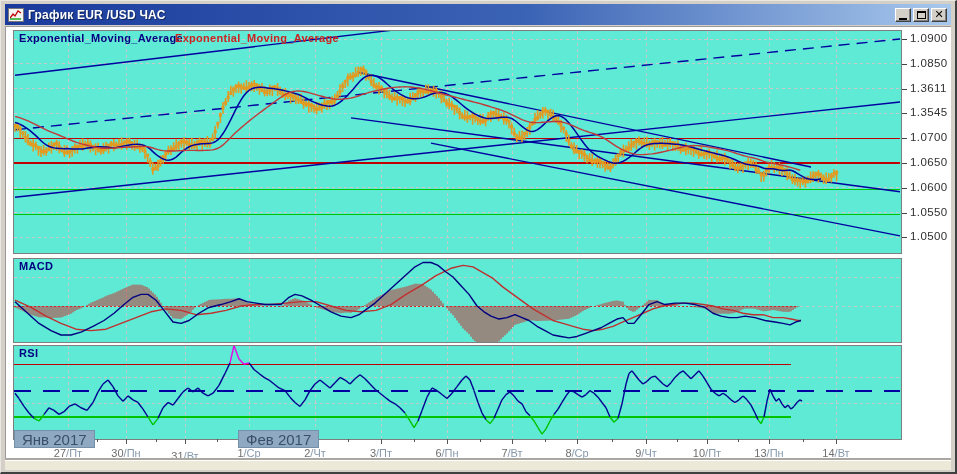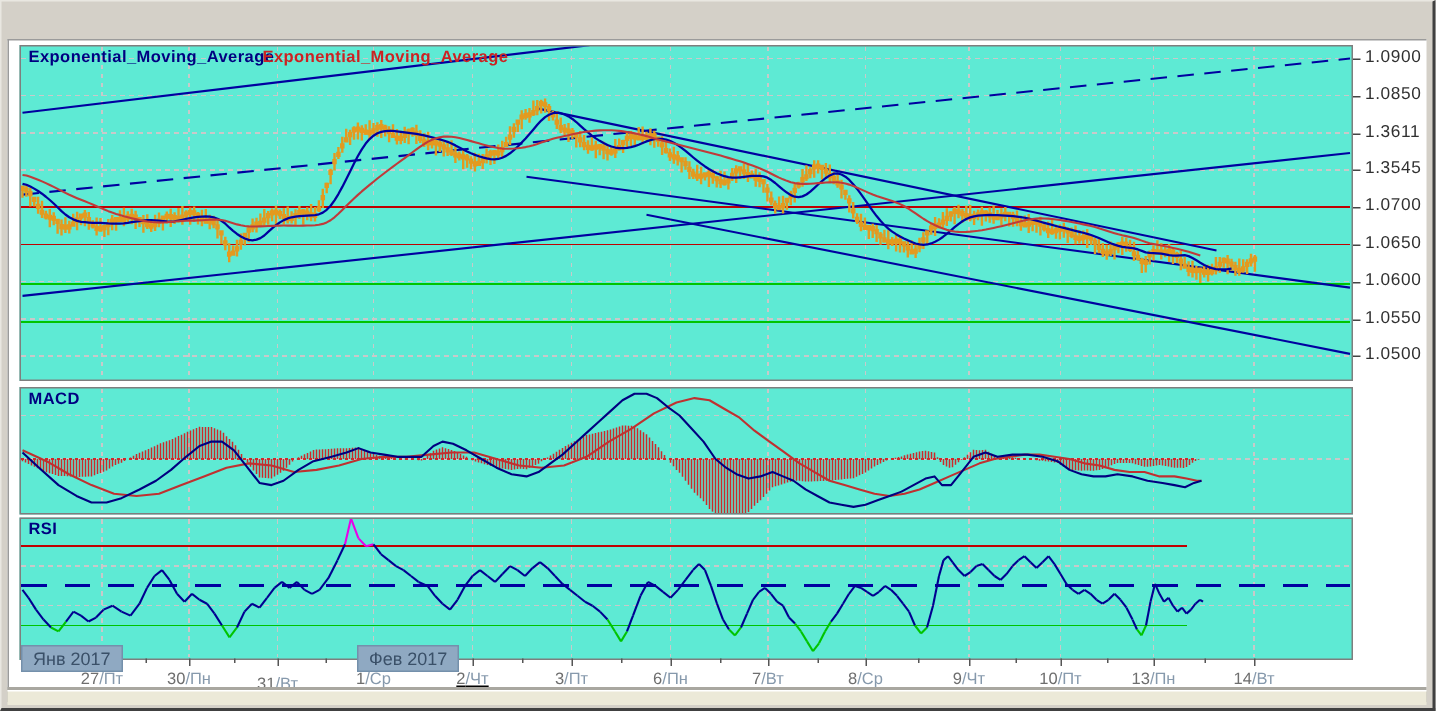--- a/index.html
+++ b/index.html
@@ -32,28 +32,48 @@
   .plbl{position:absolute;top:1px;left:5px;font-size:11px;font-weight:bold;color:#000080;
         letter-spacing:.3px;white-space:nowrap;}
   .plbl.red{color:#CC2222;}
   .ylab{position:absolute;font-size:11.5px;color:#303030;white-space:nowrap;letter-spacing:.4px;}
   .ytick{position:absolute;width:5px;height:1px;background:#444;}
   .xtick{position:absolute;width:1px;background:#555;top:0;}
   .xlab{position:absolute;font-size:11px;white-space:nowrap;transform:translateX(-50%);}
   .xlab .num{color:#6E6E6E;}
   .xlab .day{color:#8699AC;}
   .badge{position:absolute;height:18px;line-height:17px;background:#8FA9C2;border:1px solid #7490AB;
-        color:#3A5068;font-size:12px;padding:0 7px;white-space:nowrap;}
+        color:#3A5068;font-size:15px;padding:0 7px;white-space:nowrap;}
   .bstrip{position:absolute;left:4px;right:4px;bottom:2px;height:10px;background:#ECE9D8;
         border-top:1px solid #FFFFFF;box-shadow:0 -2px 0 #A9A7A0;}
 </style>
 </head>
 <body>
 
 <div class="win">
+  <div class="titlebar">
+    <span class="ticon">
+      <svg width="12" height="10" viewBox="0 0 12 10">
+        <polyline points="0,8 3,4 5,6 8,1 11,3" fill="none" stroke="#C00000" stroke-width="1.3"></polyline>
+        <polyline points="0,9 11,9" fill="none" stroke="#00A000" stroke-width="1.3"></polyline>
+      </svg>
+    </span>
+    <span class="ttext">График EUR /USD  ЧАС</span>
+    <span class="tbtns">
+      <span class="wb">
+          <i class="g-min"></i>
+        </span>
+      <span class="wb">
+          <i class="g-max"></i>
+        </span>
+      <span class="wb">
+          <span class="g-x">✕</span>
+        </span>
+    </span>
+  </div>
 
   <div class="clientbg"></div>
 
   <div class="panel p-main">
     <svg id="svg-main" width="887" height="222">
         <g id="g-main" transform="translate(-13,-30)">
           <line x1="67" y1="30" x2="67" y2="251" stroke="#C9C9C9" stroke-width="1" stroke-dasharray="3,3" shape-rendering="crispEdges"></line>
           <line x1="125" y1="30" x2="125" y2="251" stroke="#C9C9C9" stroke-width="1" stroke-dasharray="3,3" shape-rendering="crispEdges"></line>
           <line x1="184" y1="30" x2="184" y2="251" stroke="#C9C9C9" stroke-width="1" stroke-dasharray="3,3" shape-rendering="crispEdges"></line>
           <line x1="248" y1="30" x2="248" y2="251" stroke="#C9C9C9" stroke-width="1" stroke-dasharray="3,3" shape-rendering="crispEdges"></line>

